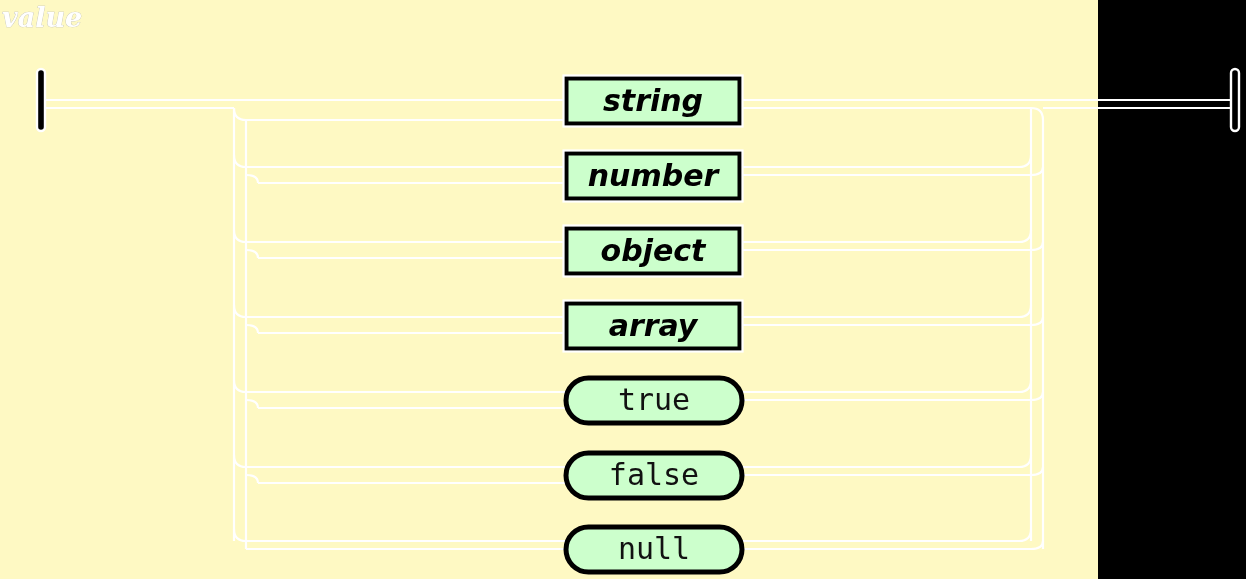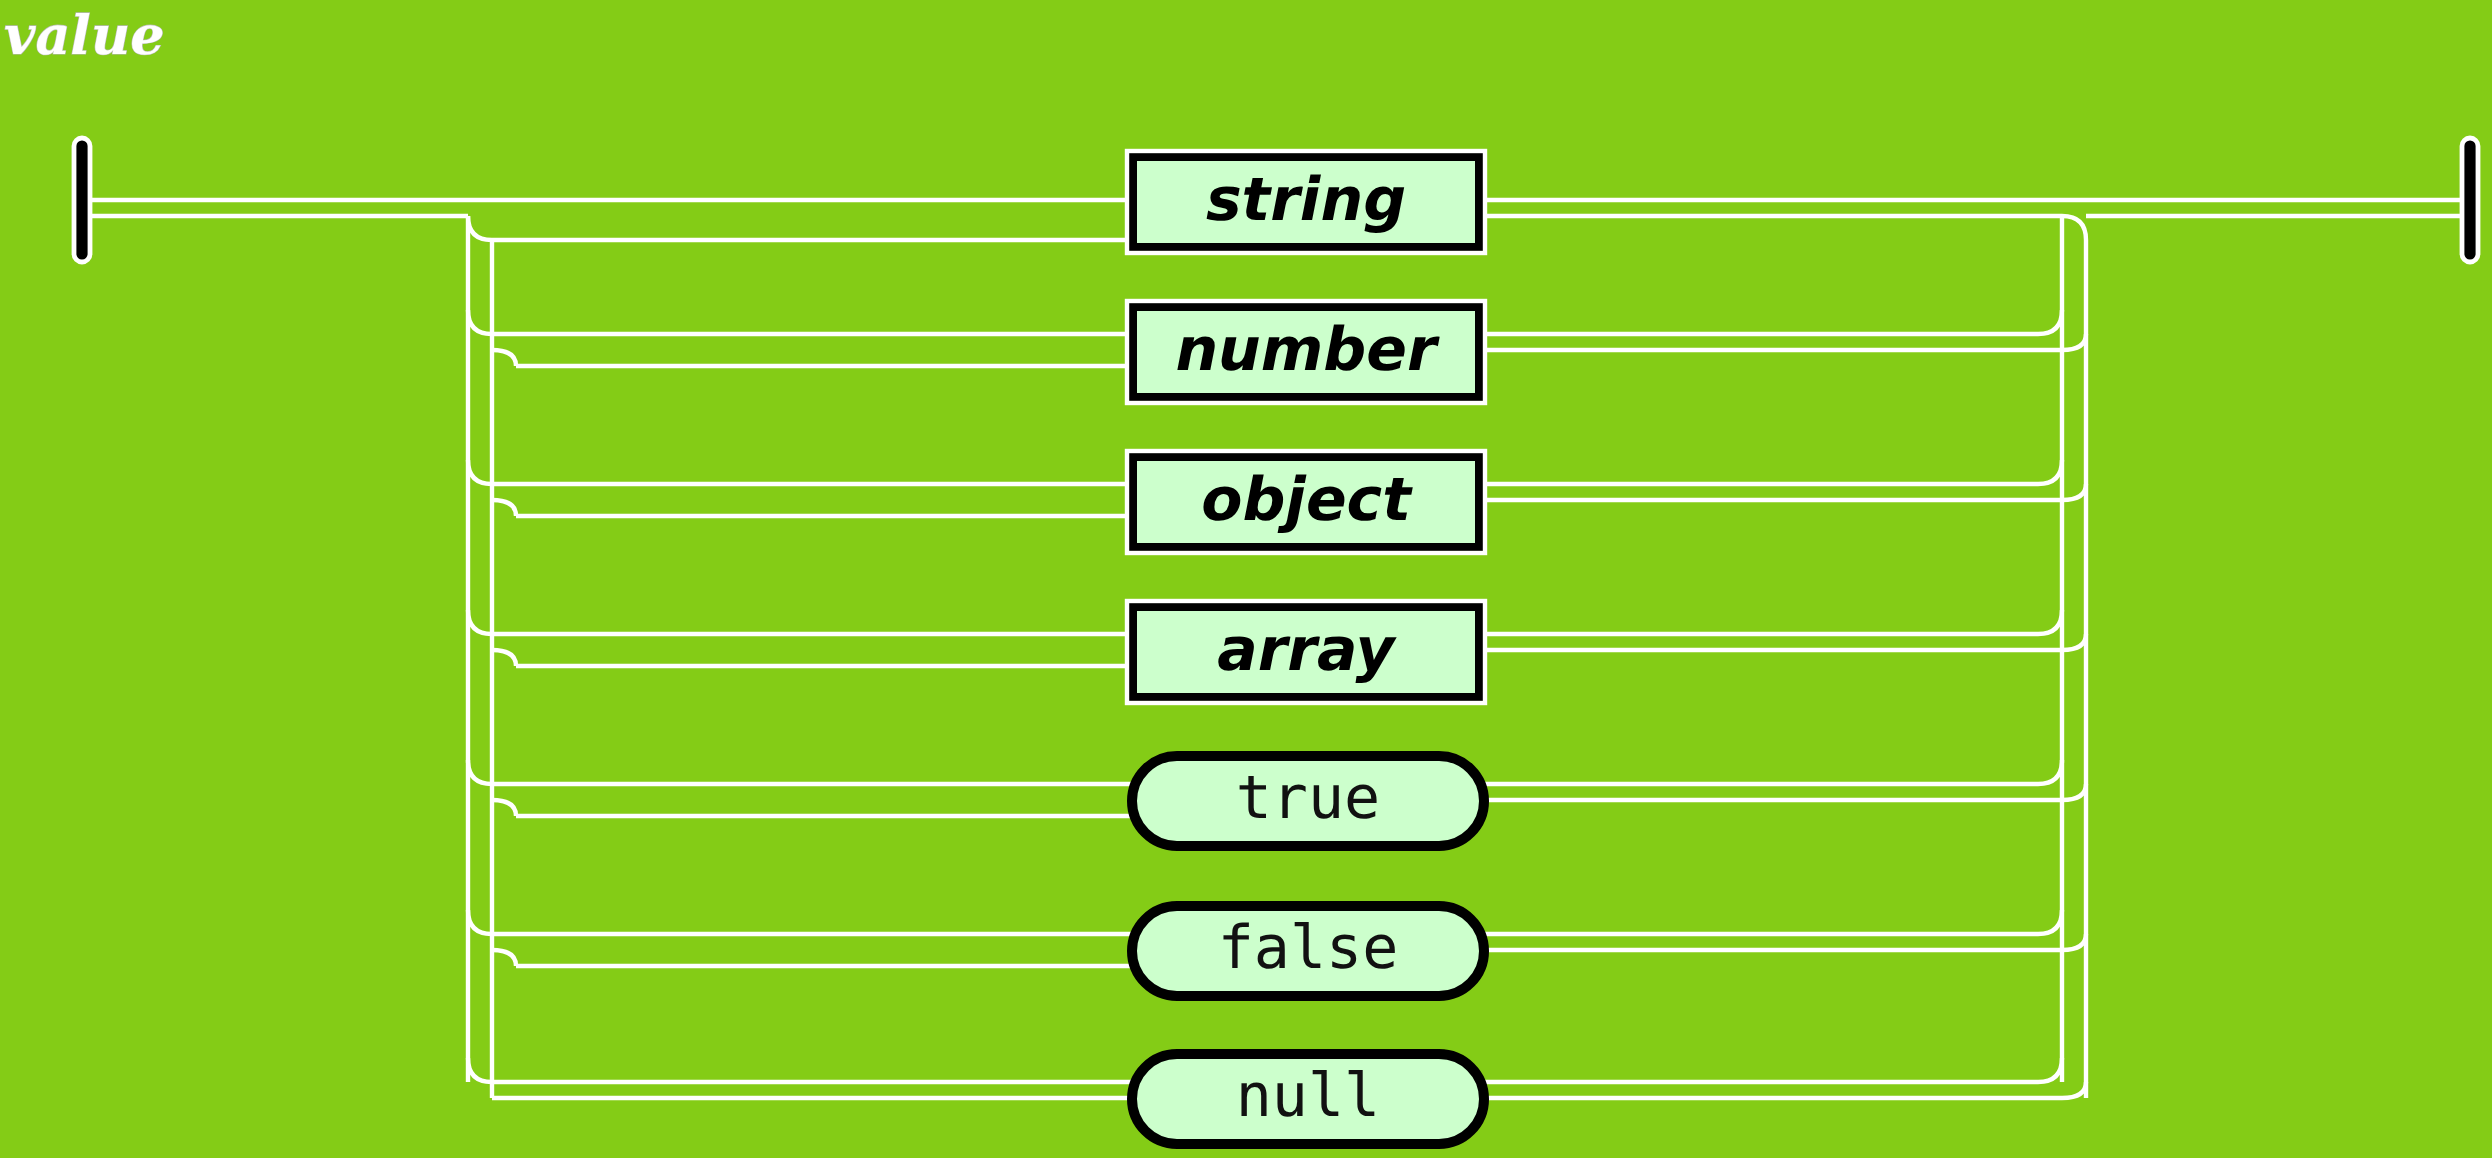--- a/index.html
+++ b/index.html
@@ -8,23 +8,23 @@
     background: #000000;
   }
   body {
     width: 1246px;
     height: 579px;
     overflow: hidden;
     font-family: "Liberation Sans", sans-serif;
   }
   #stage {
     position: relative;
-    width: 1246px;
+    width: 1098px;
     height: 579px;
-    background: #84cc16;
+    background: #fef9c3;
   }
   #diagram-svg {
     position: absolute;
     left: 0;
     top: 0;
     width: 1246px;
     height: 579px;
     display: block;
   }
   .title-text {

